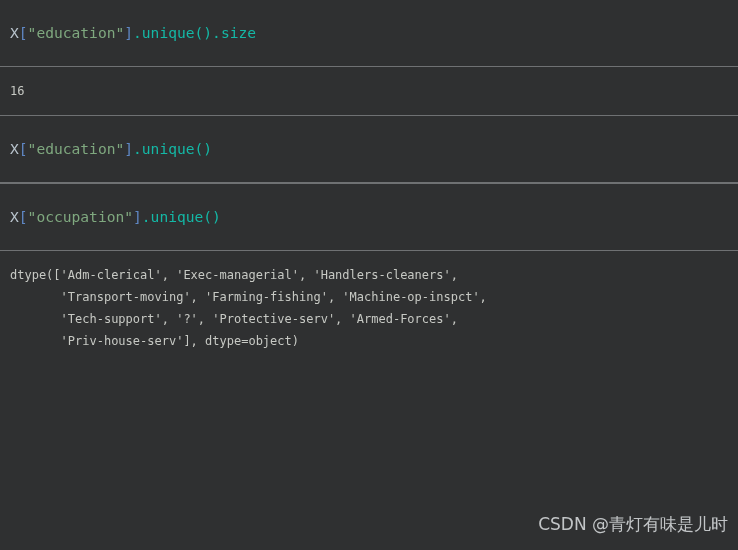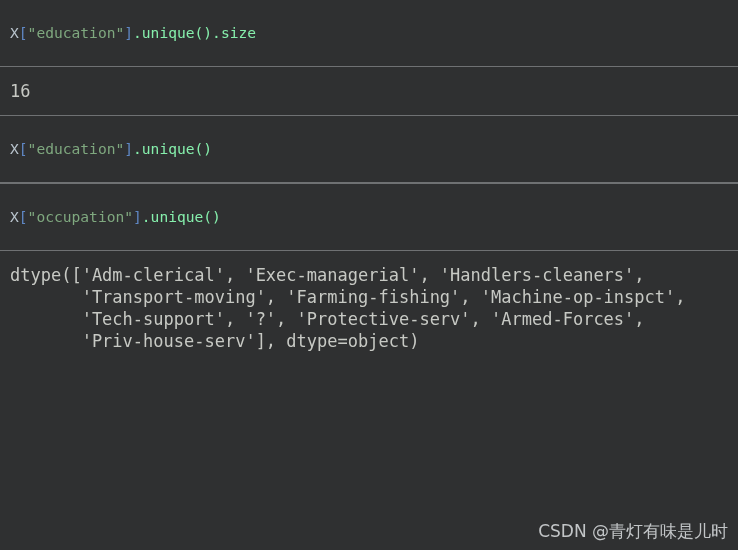--- a/index.html
+++ b/index.html
@@ -32,40 +32,40 @@
     line-height: 0;
     font-size: 0;
   }
   .code-cell {
     padding: 22px 10px 22px 10px;
   }
   .output-cell {
     padding: 13px 10px 13px 10px;
   }
   .line {
-    font-size: 17px;
+    font-size: 12px;
     line-height: 22px;
     white-space: pre;
     letter-spacing: 0px;
     font-family: "DejaVu Sans Mono", "Liberation Mono", monospace;
   }
   .code-line {
     font-size: 14.6px;
     line-height: 22px;
     white-space: pre;
   }
   .tok-var   { color: #b8c3cc; }
   .tok-punct { color: #5f87c4; }
   .tok-str   { color: #7fa87f; }
-  .tok-plain { color: #86efac; }
+  .tok-plain { color: #14b8a6; }
   .out-text  { color: #c7c9c4; }
   .watermark {
     position: absolute;
     right: 10px;
-    bottom: 9px;
+    bottom: 16px;
     color: #cfd2d4;
     font-family: "DejaVu Sans", "Liberation Sans", sans-serif;
     font-size: 17px;
     line-height: 20px;
     white-space: pre;
     opacity: 0.92;
   }
 </style>
 </head>
 <body>

